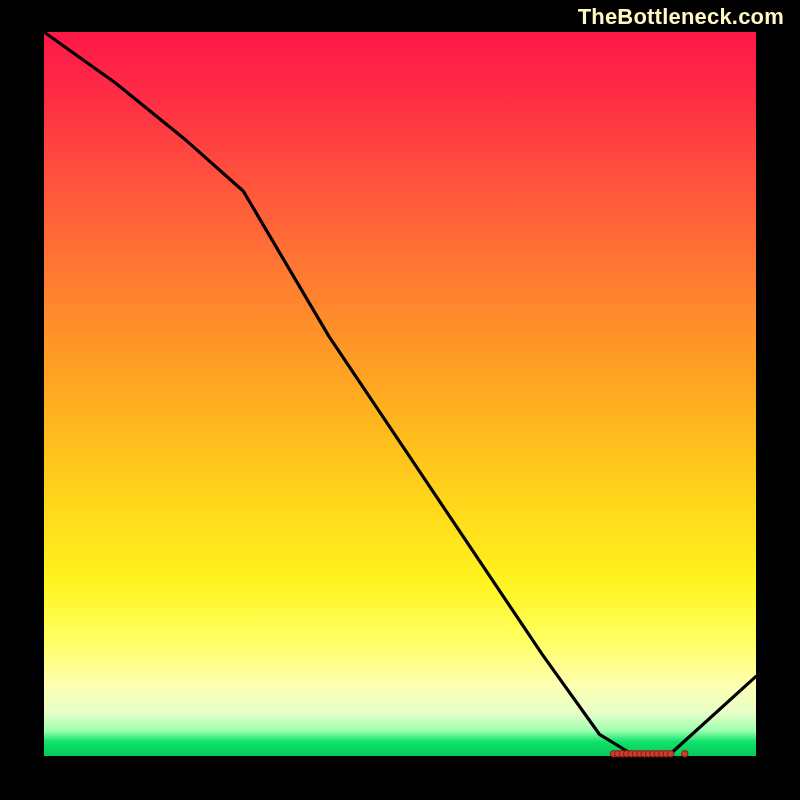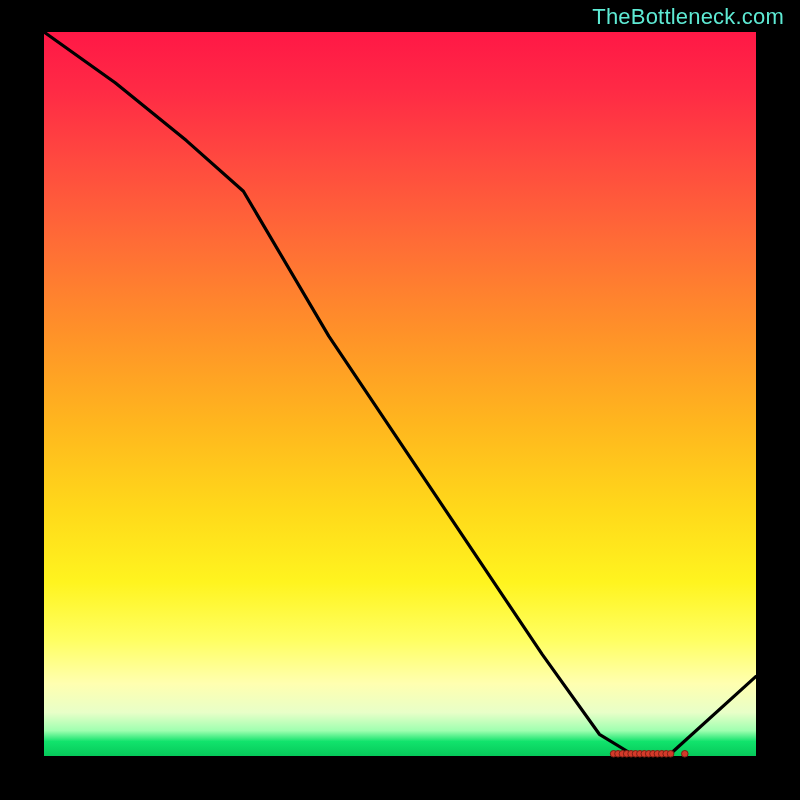--- a/index.html
+++ b/index.html
@@ -13,23 +13,23 @@
   }
   .stage {
     position: relative;
     width: 800px;
     height: 800px;
   }
   .watermark {
     position: absolute;
     top: 4px;
     right: 16px;
-    color: #5eead4;
+    color: #fef9c3;
     font-size: 22px;
-    font-weight: 400;
+    font-weight: 700;
     letter-spacing: 0.2px;
     user-select: none;
   }
   .plot-frame {
     position: absolute;
     left: 44px;
     top: 32px;
     width: 712px;
     height: 724px;
     background: #000;

